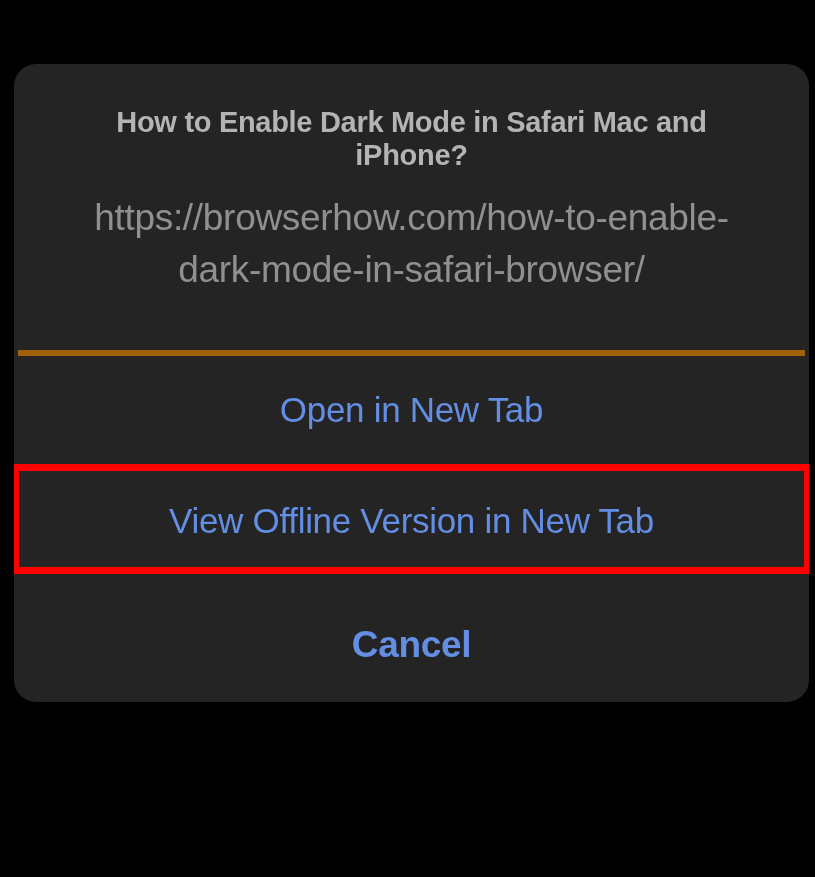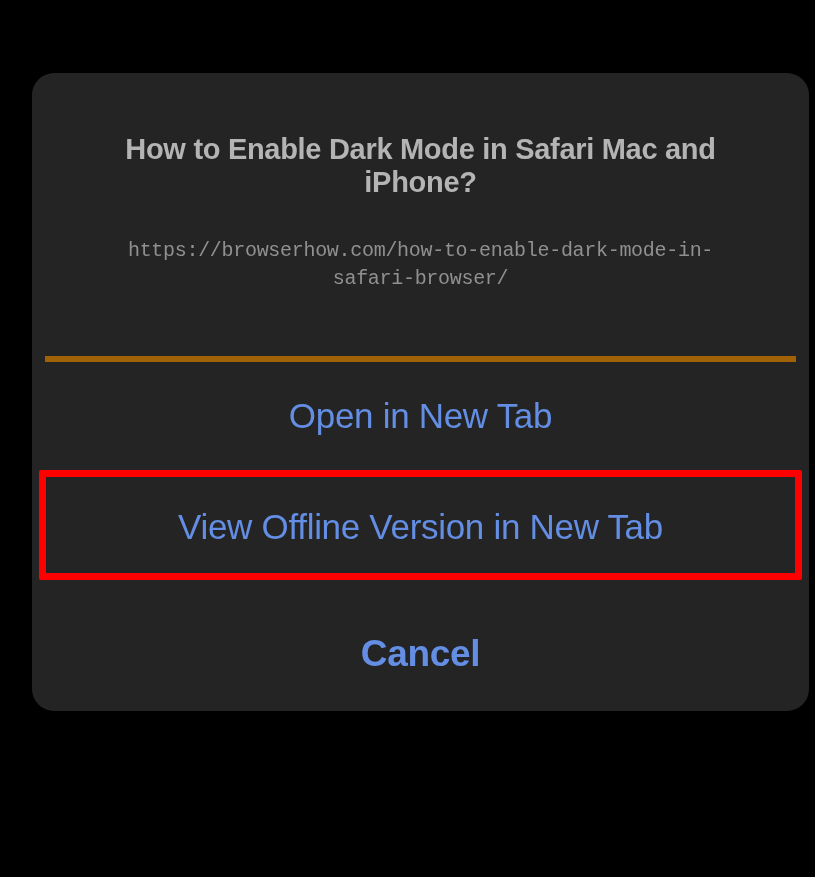--- a/index.html
+++ b/index.html
@@ -1,17 +1,17 @@
 <!DOCTYPE html>
 <html><head>
   <meta charset="utf-8">
   <style>
     * {
       margin: 0;
-      padding: 13px;
+      padding: 4px;
       box-sizing: border-box;
     }
     
     body {
       width: 815px;
       height: 877px;
       background-color: #000000;
       font-family: -apple-system, BlinkMacSystemFont, "SF Pro Display", "Helvetica Neue", sans-serif;
       display: flex;
       flex-direction: column;
@@ -35,42 +35,41 @@
     .header-title {
       color: #b4b4b4;
       font-size: 29px;
       font-weight: 600;
       margin-bottom: 12px;
       letter-spacing: -0.3px;
     }
     
     .header-url {
       color: #909090;
-      font-size: 20px;
+      font-size: 37px;
       font-weight: 400;
       line-height: 1.4;
       letter-spacing: -0.3px;
-      font-family: Liberation Mono, monospace;
     }
     
     .sheet-option {
       border-top: 6px solid #a16207;
       padding: 34px 20px;
       text-align: center;
       color: #638ee3;
       font-size: 35px;
       font-weight: 500;
       cursor: pointer;
       letter-spacing: -0.3px;
     }
     
     .highlighted-option {
       border: 7px solid #ff0000;
       border-radius: 2px;
-      margin: 0 -6px 0 -6px;
+      margin: 0 -6px 6px -6px;
       padding: 30px 20px 26px 20px;
       background-color: #242424;
     }
     
     .cancel-button {
       border-top: none;
       padding: 40px 20px 36px 20px;
       text-align: center;
       color: #638ee3;
       font-size: 37px;

